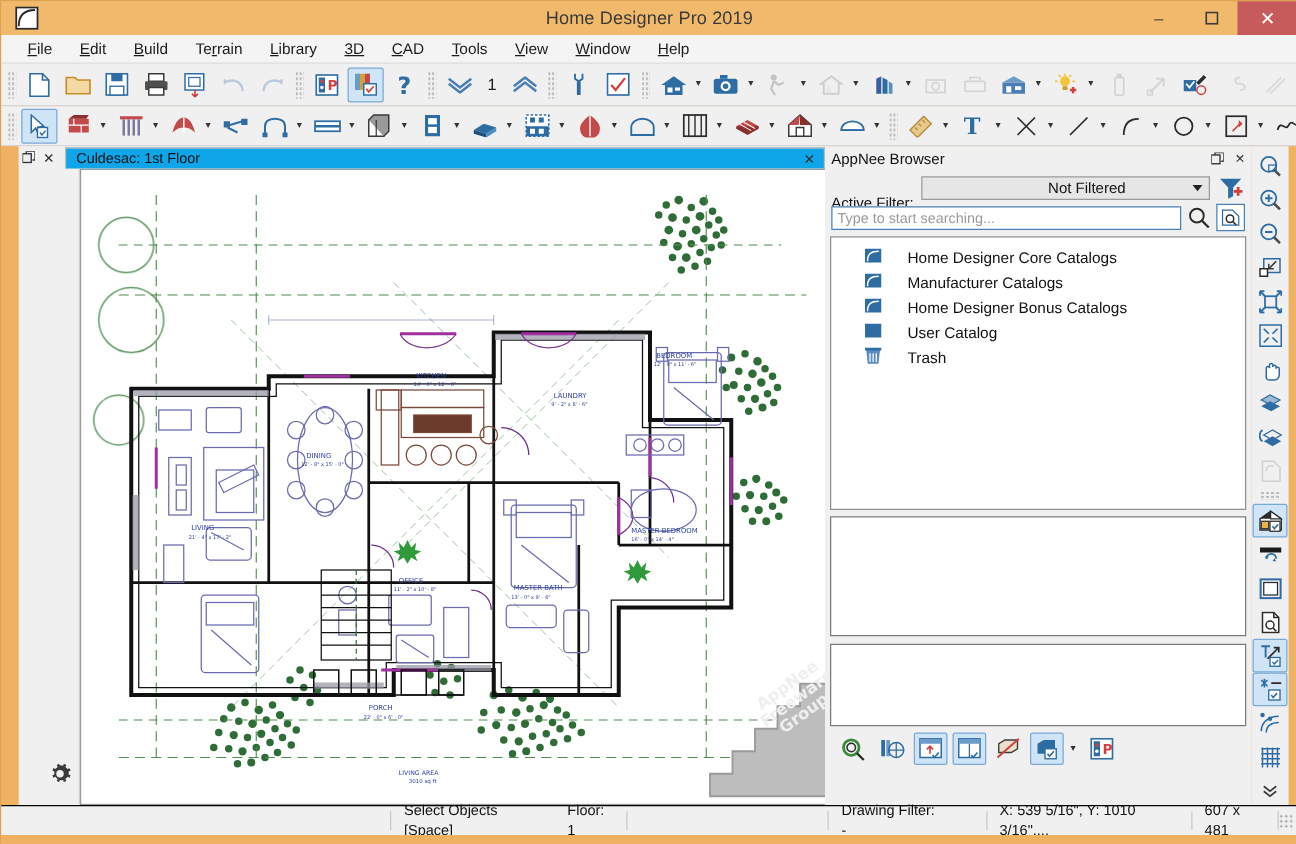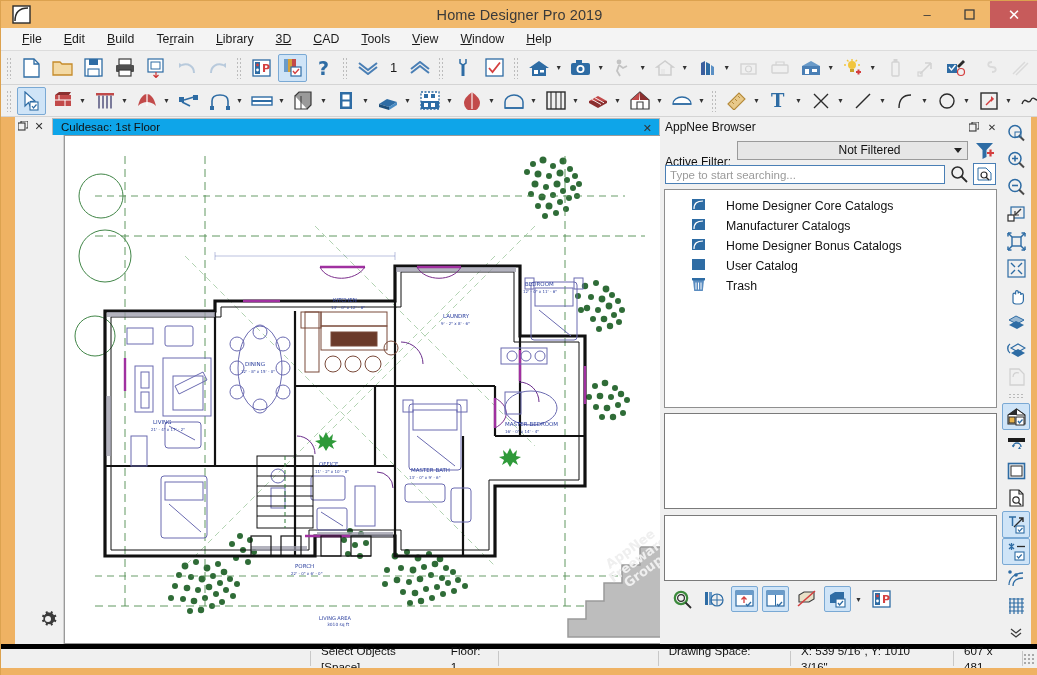--- a/index.html
+++ b/index.html
@@ -208,21 +208,21 @@
     background-image:radial-gradient(#b9b9b9 38%, transparent 40%);
     background-size:4px 3px;
   }
   .rightedge{
     position:absolute;left:1030px;top:0;width:7px;height:527px;background:#efb263;
   }
 
   
   .statusbar{
     position:absolute;left:0;top:643px;width:1037px;height:24px;
-    background:#f0f0f0;border-top:5px solid #000000;
+    background:#f0f0f0;border-top:1px solid #000000;
     display:flex;align-items:center;font-size:11.6px;color:#111;
     box-sizing:border-box;
   }
   .sseg{padding:0 10px;height:16px;line-height:16px;display:flex;align-items:center;}
   .sdiv{width:1px;height:15px;background:#c8c8c8;}
   .grip-corner{
     margin-left:auto;margin-right:4px;width:12px;height:12px;
     background-image:radial-gradient(#a9a9a9 38%, transparent 40%);
     background-size:4px 4px;
   }
@@ -1372,21 +1372,21 @@
   </div>
 
   <div class="statusbar">
     <div style="width:330px"></div>
     <div class="sdiv"></div>
     <div class="sseg">Select Objects [Space]</div>
     <div class="sseg">Floor: 1</div>
     <div class="sdiv"></div>
     <div style="width:170px"></div>
     <div class="sdiv"></div>
-    <div class="sseg">Drawing Space: -</div>
+    <div class="sseg">Drawing Filter: -</div>
     <div style="width:30px"></div>
     <div class="sdiv"></div>
     <div class="sseg">X: 539 5/16", Y: 1010 3/16",...</div>
     <div class="sdiv"></div>
     <div class="sseg">607 x 481</div>
     <div class="sdiv"></div>
     <div class="grip-corner"></div>
   </div>
 
   <div class="bottomedge"></div>

